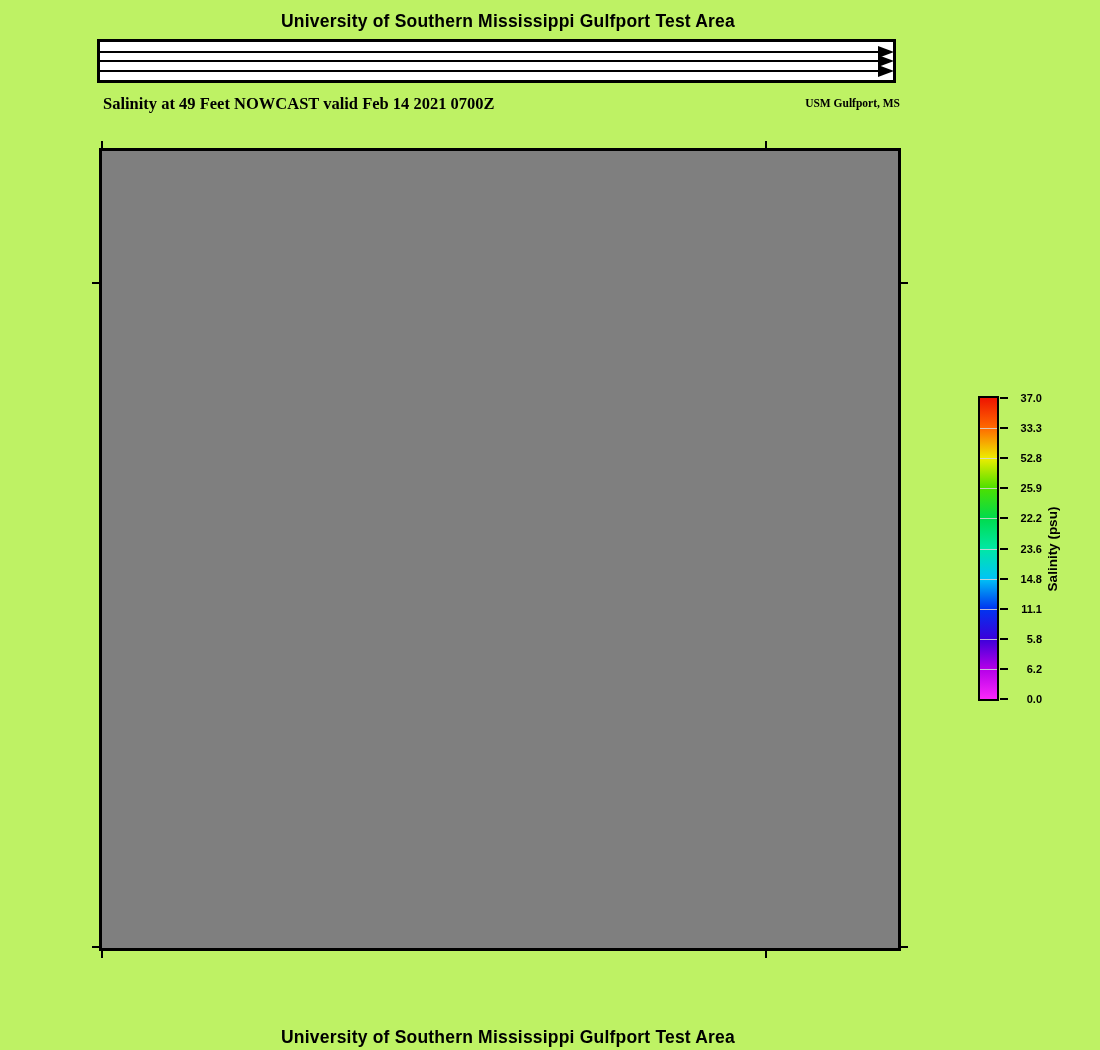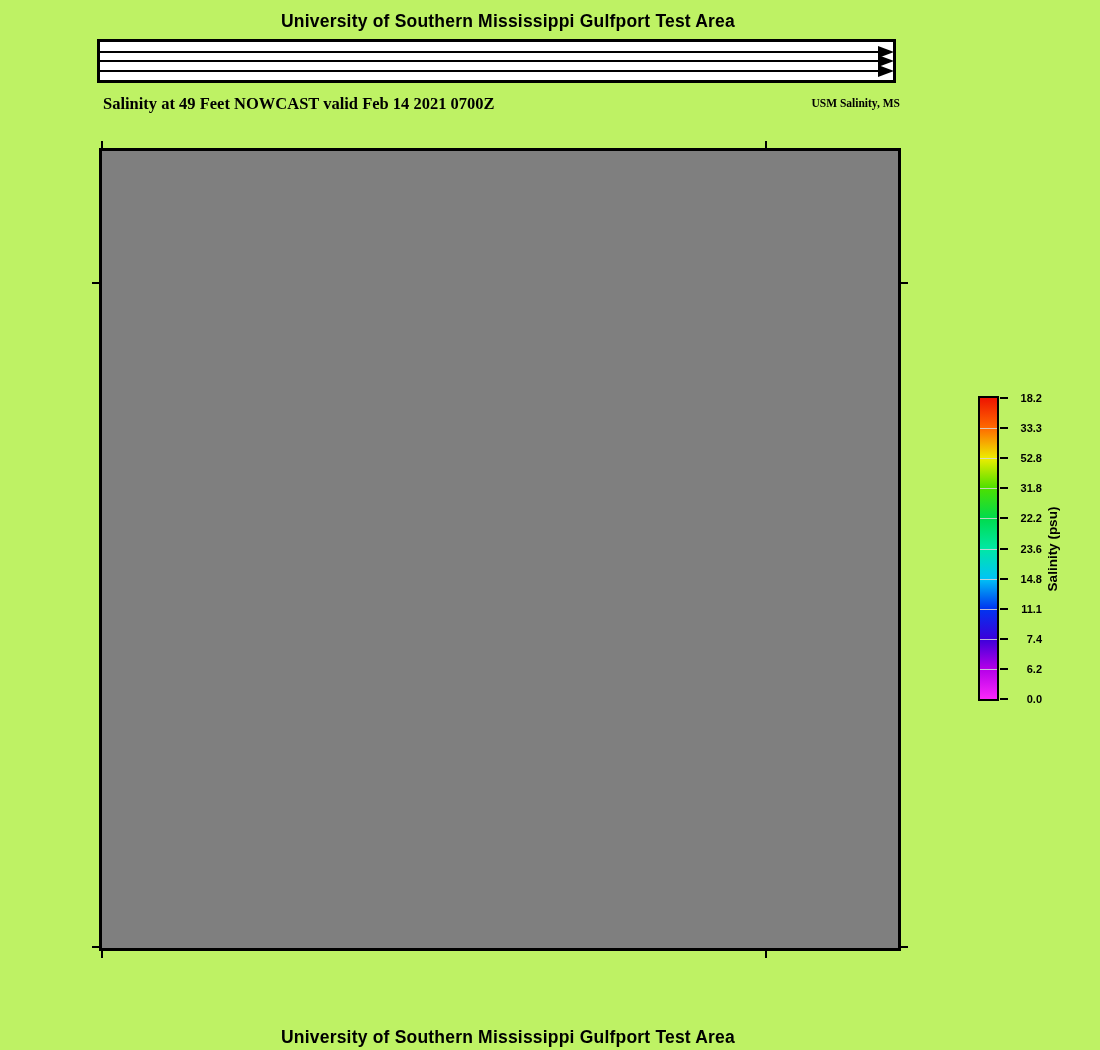--- a/index.html
+++ b/index.html
@@ -58,21 +58,21 @@
         <div class="flow-line"></div>
         <div class="flow-arrowhead"></div>
       </div>
       <div class="flow-line-row" style="top: 75%;">
         <div class="flow-line"></div>
         <div class="flow-arrowhead"></div>
       </div>
     </div>
 
   <div class="subtitle">Salinity at 49 Feet NOWCAST valid Feb 14 2021 0700Z</div>
-  <div class="station">USM Salinity, MS</div>
+  <div class="station">USM Gulfport, MS</div>
 
   <div class="map-plot" style="background: rgb(127, 127, 127); border-color: rgb(0, 0, 0);">
     <div class="tick v" style="left:-1px;top:-10px;"></div>
     <div class="tick v" style="left:663px;top:-10px;"></div>
     <div class="tick v" style="left:-1px;bottom:-10px;"></div>
     <div class="tick v" style="left:663px;bottom:-10px;"></div>
     <div class="tick h" style="left:-10px;top:131px;"></div>
     <div class="tick h" style="left:-10px;top:795px;"></div>
     <div class="tick h" style="right:-10px;top:131px;"></div>
     <div class="tick h" style="right:-10px;top:795px;"></div>
@@ -87,53 +87,53 @@
         <div class="cbar-gridline" style="top: 50%;"></div>
         <div class="cbar-gridline" style="top: 60%;"></div>
         <div class="cbar-gridline" style="top: 70%;"></div>
         <div class="cbar-gridline" style="top: 80%;"></div>
         <div class="cbar-gridline" style="top: 90%;"></div>
       </div>
   </div>
   <div class="cbar-ticks">
       <div class="cbar-tick" style="top: 0%;">
         <span class="cbar-tick-mark"></span>
-        <span class="cbar-tick-label">18.2</span>
+        <span class="cbar-tick-label">37.0</span>
       </div>
       <div class="cbar-tick" style="top: 10%;">
         <span class="cbar-tick-mark"></span>
         <span class="cbar-tick-label">33.3</span>
       </div>
       <div class="cbar-tick" style="top: 20%;">
         <span class="cbar-tick-mark"></span>
         <span class="cbar-tick-label">52.8</span>
       </div>
       <div class="cbar-tick" style="top: 30%;">
         <span class="cbar-tick-mark"></span>
-        <span class="cbar-tick-label">31.8</span>
+        <span class="cbar-tick-label">25.9</span>
       </div>
       <div class="cbar-tick" style="top: 40%;">
         <span class="cbar-tick-mark"></span>
         <span class="cbar-tick-label">22.2</span>
       </div>
       <div class="cbar-tick" style="top: 50%;">
         <span class="cbar-tick-mark"></span>
         <span class="cbar-tick-label">23.6</span>
       </div>
       <div class="cbar-tick" style="top: 60%;">
         <span class="cbar-tick-mark"></span>
         <span class="cbar-tick-label">14.8</span>
       </div>
       <div class="cbar-tick" style="top: 70%;">
         <span class="cbar-tick-mark"></span>
         <span class="cbar-tick-label">11.1</span>
       </div>
       <div class="cbar-tick" style="top: 80%;">
         <span class="cbar-tick-mark"></span>
-        <span class="cbar-tick-label">7.4</span>
+        <span class="cbar-tick-label">5.8</span>
       </div>
       <div class="cbar-tick" style="top: 90%;">
         <span class="cbar-tick-mark"></span>
         <span class="cbar-tick-label">6.2</span>
       </div>
       <div class="cbar-tick" style="top: 100%;">
         <span class="cbar-tick-mark"></span>
         <span class="cbar-tick-label">0.0</span>
       </div>
     </div>

